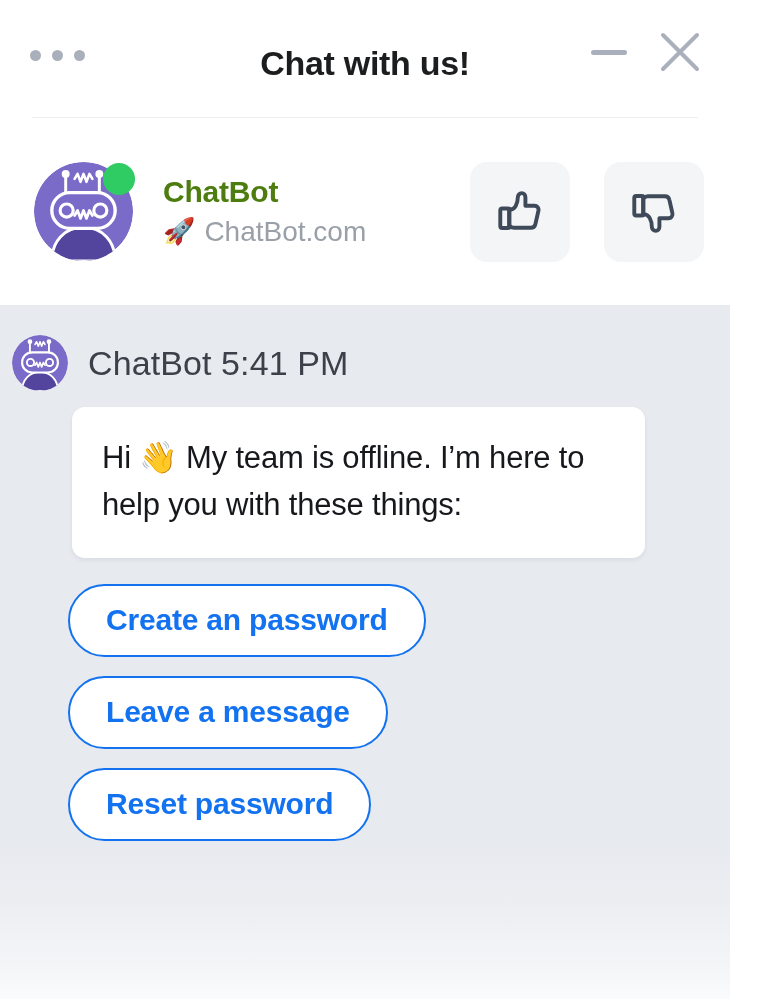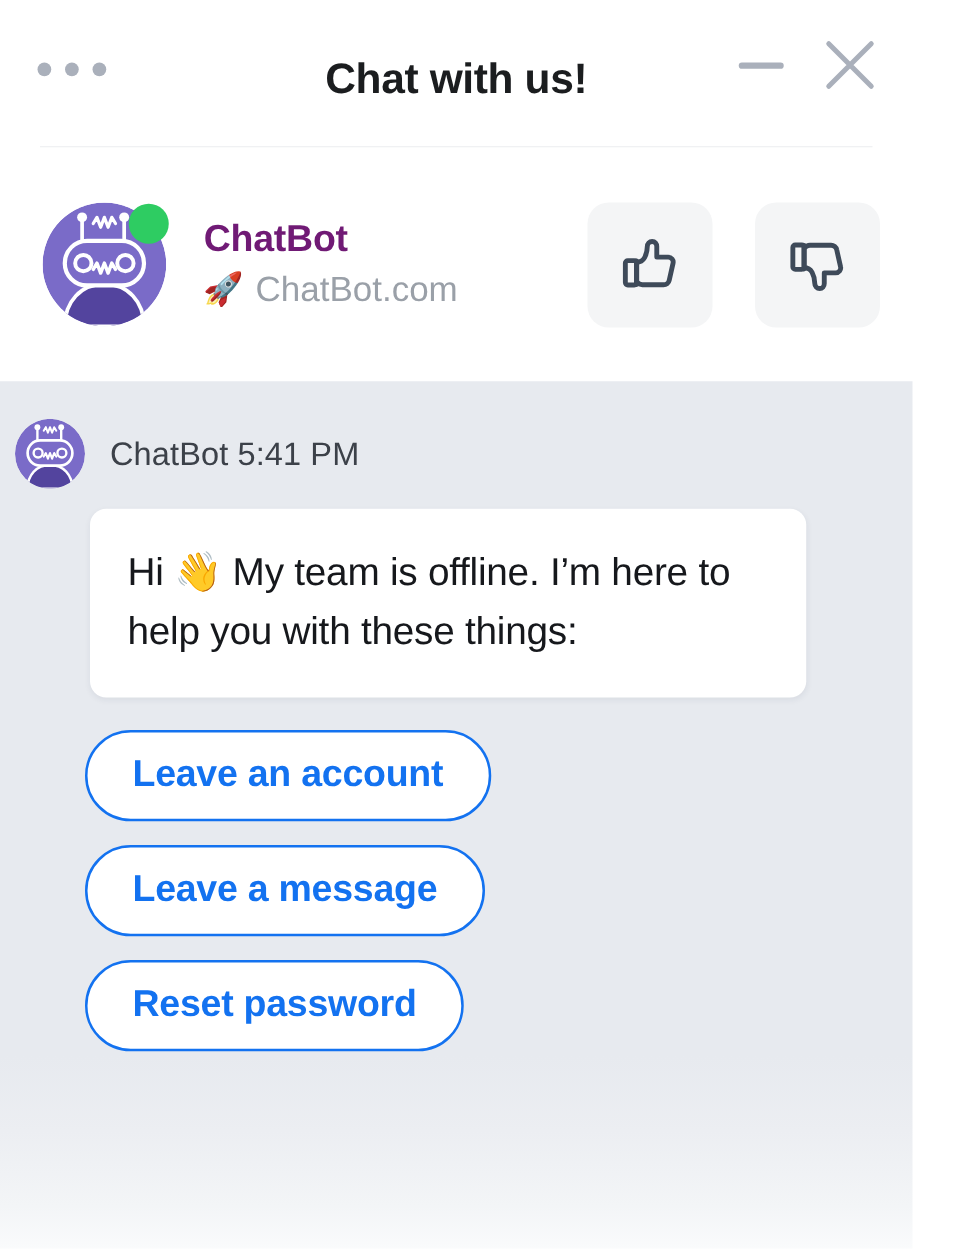--- a/index.html
+++ b/index.html
@@ -130,21 +130,21 @@
   }
 
   .bot-id {
     margin-left: 30px;
     flex: 1 1 auto;
     min-width: 0;
   }
   .bot-name {
     font-size: 30px;
     font-weight: bold;
-    color: #701a75;
+    color: #4d7c0f;
     line-height: 1.1;
     letter-spacing: -0.2px;
   }
   .bot-site {
     margin-top: 7px;
     font-size: 28px;
     color: #9aa0a8;
     line-height: 1.2;
     display: flex;
     align-items: center;
@@ -191,21 +191,21 @@
     gap: 20px;
     height: 56px;
   }
   .msg-avatar {
     width: 56px;
     height: 56px;
     flex: 0 0 56px;
     position: relative;
   }
   .msg-author {
-    font-size: 26px;
+    font-size: 34px;
     color: #3c4149;
     letter-spacing: 0.1px;
   }
 
   .bubble {
     margin-left: 60px;
     margin-top: 16px;
     max-width: 573px;
     background: #ffffff;
     border-radius: 13px;
@@ -351,21 +351,21 @@
               <polyline points="41,54 44,49 47,57 50,49 53,57 56,49 59,54" fill="none" stroke="#ffffff" stroke-width="3" stroke-linejoin="round" stroke-linecap="round"></polyline>
             </g>
           </svg>
         </div>
         <div class="msg-author">ChatBot 5:41 PM</div>
       </div>
 
       <div class="bubble">Hi 👋 My team is offline. I’m here to help you with these things:</div>
 
       <div class="quick-replies">
-        <button class="qr-btn">Leave an account</button>
+        <button class="qr-btn">Create an password</button>
         <button class="qr-btn">Leave a message</button>
         <button class="qr-btn">Reset password</button>
       </div>
 
     </div>
   </div>
 
 </div>
 
 </body></html>

